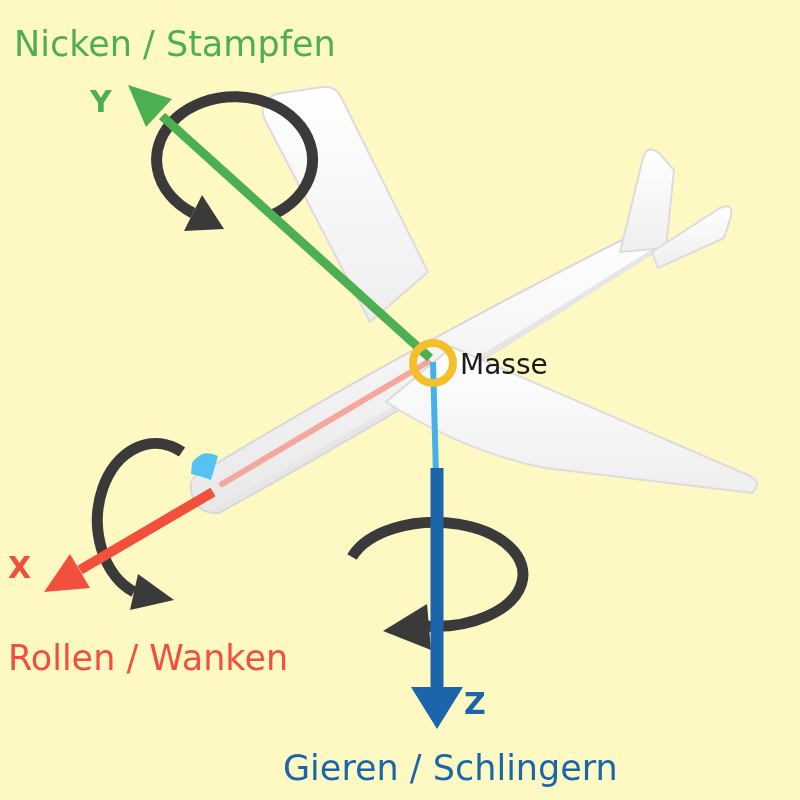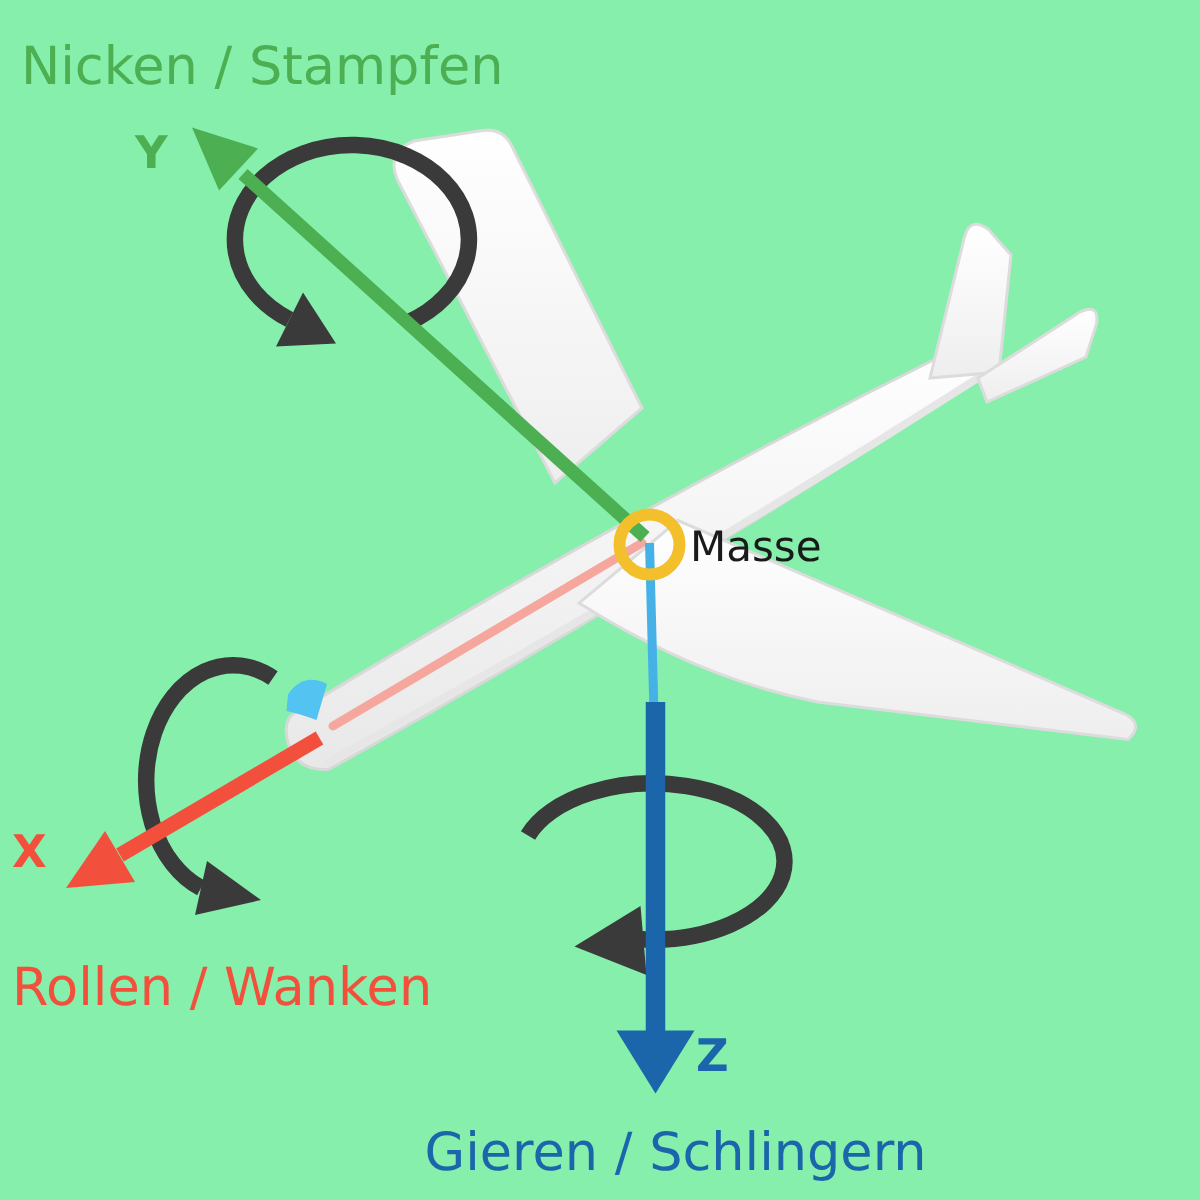--- a/index.html
+++ b/index.html
@@ -1,19 +1,19 @@
 <!DOCTYPE html>
 <html><head>
 <meta charset="utf-8">
 <style>
   html, body { margin: 0; padding: 0; background: #ffffff; }
   .canvas {
     width: 800px; height: 800px;
     position: relative;
-    background: #86efac;
+    background: #fef9c3;
     font-family: "DejaVu Sans", sans-serif;
     overflow: hidden;
   }
   svg { display: block; }
   .big-label { font-size: 35px; font-weight: 400; }
   .axis-letter { font-size: 30px; font-weight: 700; }
   .mass-text { font-size: 28px; font-weight: 400; }
 </style>
 </head>
 <body>

